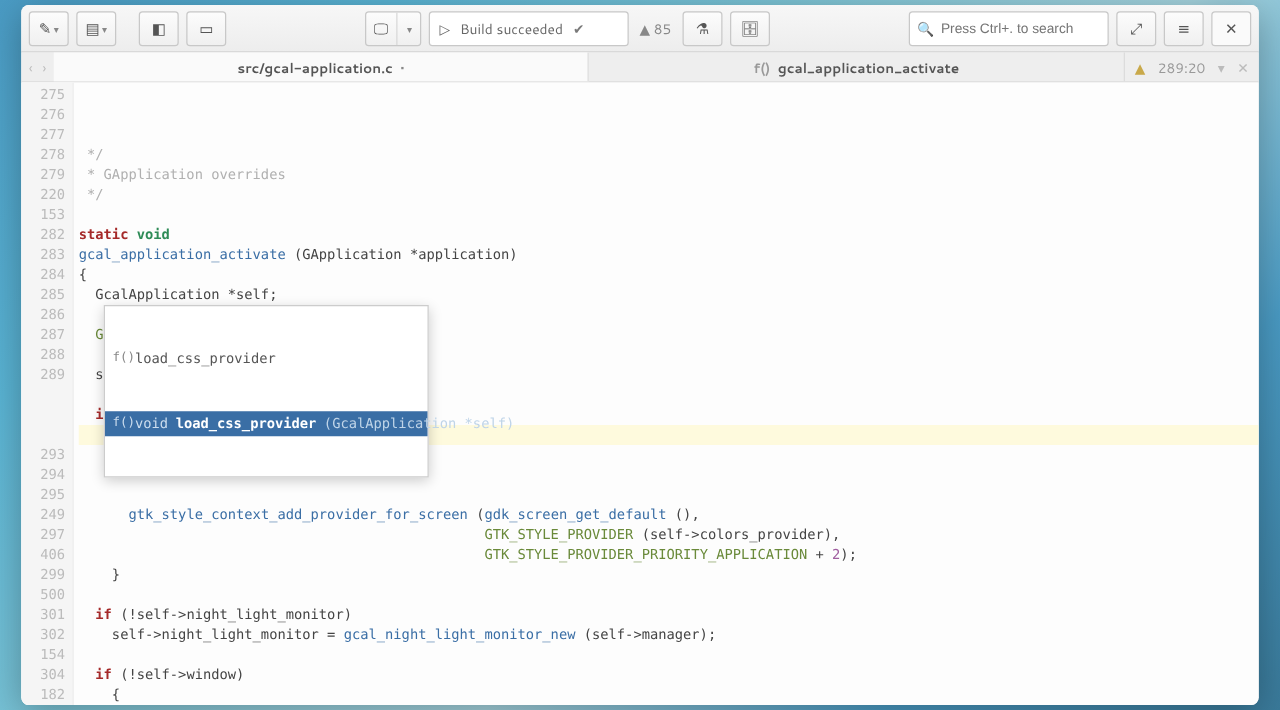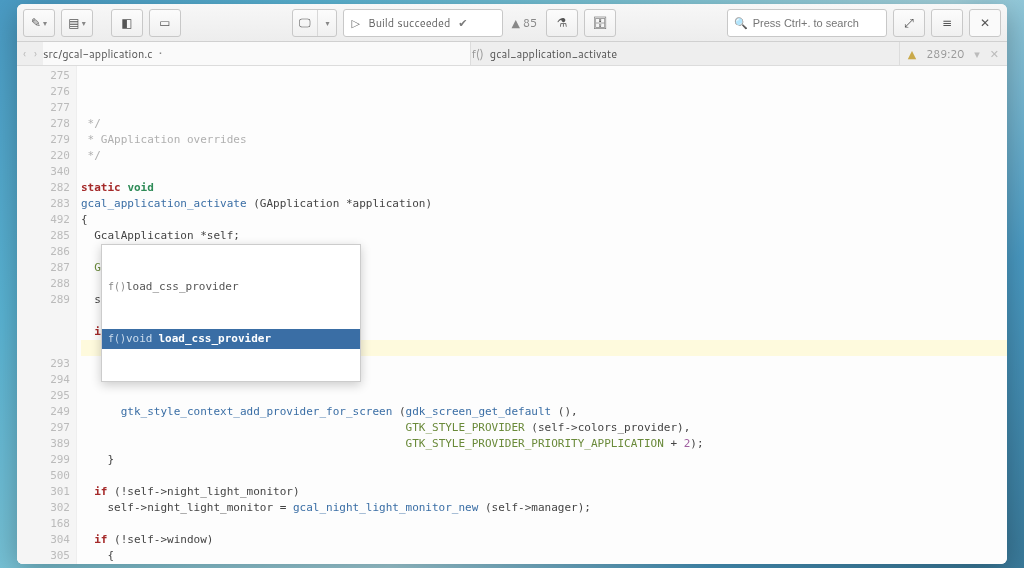--- a/index.html
+++ b/index.html
@@ -14,27 +14,27 @@
   .tb-btn .caret { font-size: 8px; color: #888; padding-left: 2px; }
   .spacer { flex: 1; }
   .build-box { height: 28px; min-width: 160px; background: #fff; border: 1px solid #c8c8c8; border-radius: 3px; display: flex; align-items: center; padding: 0 8px; gap: 8px; color: #666; }
   .build-box .check { color: #7a7a7a; }
   .badge { display: flex; align-items: center; gap: 3px; color: #888; font-size: 11px; padding: 0 3px; }
   .search-box { width: 160px; height: 28px; background: #fff; border: 1px solid #c8c8c8; border-radius: 3px; display: flex; align-items: center; padding: 0 6px; color: #aaa; gap: 5px; }
   .search-box input { border: none; outline: none; width: 100%; font-size: 11px; color: #555; background: transparent; }
   .close-btn { background: #fafafa; }
   .tabbar { height: 24px; background: #eeeeee; border-bottom: 1px solid #dcdcdc; display: flex; align-items: stretch; font-size: 11px; color: #555; }
   .nav-arrows { display: flex; align-items: center; padding: 0 6px; gap: 8px; color: #bbb; }
-  .tab { flex: 1; display: flex; align-items: center; justify-content: flex-start; gap: 6px; border-right: 1px solid #dcdcdc; position: relative; }
+  .tab { flex: 1; display: flex; align-items: center; justify-content: center; gap: 6px; border-right: 1px solid #dcdcdc; position: relative; font-weight: bold; }
   .tab.active { background: #fafafa; }
   .tab .dirty { color: #888; }
   .tab-meta { display: flex; align-items: center; padding: 0 8px; gap: 10px; color: #999; }
   .tab-meta .warn { color: #c9a94a; font-weight: bold; }
   .editor { flex: 1; display: flex; background: #fdfdfd; font-family: "DejaVu Sans Mono", monospace; font-size: 11px; line-height: 16px; position: relative; overflow: hidden; }
-  .gutter { width: 60px; background: #f5f5f5; color: #bbb; text-align: right; padding: 2px 6px 2px 2px; border-right: 1px solid #eee; user-select: none; }
+  .gutter { width: 42px; background: #f5f5f5; color: #bbb; text-align: right; padding: 2px 6px 2px 2px; border-right: 1px solid #eee; user-select: none; }
   .code { flex: 1; padding: 2px 0 2px 4px; white-space: pre; color: #444; position: relative; }
   .kw { color: #a52a2a; font-weight: bold; }
   .type { color: #2e8b57; font-weight: bold; }
   .fn { color: #3a6ea5; }
   .num { color: #a05fa0; }
   .cmt { color: #b0b0b0; }
   .mac { color: #6a8a3a; }
   .completion-popup { position: absolute; left: 24px; top: 178px; width: 260px; background: #fff; border: 1px solid #ccc; box-shadow: 0 3px 10px rgba(0,0,0,0.2); font-family: "DejaVu Sans Mono", monospace; font-size: 11px; }
   .completion-popup .row { display: flex; align-items: center; padding: 2px 6px; gap: 6px; color: #555; }
   .completion-popup .row.sel { background: #3a6ea5; color: #fff; }
@@ -138,55 +138,56 @@
   </div>
 
   <div class="editor">
     <div class="gutter" id="gutter">
         <div class="gline">275</div>
         <div class="gline">276</div>
         <div class="gline">277</div>
         <div class="gline">278</div>
         <div class="gline">279</div>
         <div class="gline">220</div>
-        <div class="gline">340</div>
+        <div class="gline">153</div>
         <div class="gline">282</div>
         <div class="gline">283</div>
-        <div class="gline">492</div>
+        <div class="gline">284</div>
         <div class="gline">285</div>
         <div class="gline">286</div>
         <div class="gline">287</div>
         <div class="gline">288</div>
         <div class="gline">289</div>
         <div class="gline"></div>
         <div class="gline"></div>
         <div class="gline"></div>
         <div class="gline">293</div>
         <div class="gline">294</div>
         <div class="gline">295</div>
         <div class="gline">249</div>
         <div class="gline">297</div>
-        <div class="gline">389</div>
+        <div class="gline">406</div>
         <div class="gline">299</div>
         <div class="gline">500</div>
         <div class="gline">301</div>
         <div class="gline">302</div>
-        <div class="gline">168</div>
+        <div class="gline">154</div>
         <div class="gline">304</div>
-        <div class="gline">305</div>
+        <div class="gline">182</div>
       </div>
     <div class="code" id="code">
       
       <div class="line"><span class="cmt"> */</span></div><div class="line"><span class="cmt"> * GApplication overrides</span></div><div class="line"><span class="cmt"> */</span></div><div class="line">&nbsp;</div><div class="line"><span class="kw">static</span> <span class="type">void</span></div><div class="line"><span class="fn">gcal_application_activate</span> (GApplication *application)</div><div class="line">{</div><div class="line">  GcalApplication *self;</div><div class="line">&nbsp;</div><div class="line">  <span class="mac">GCAL_ENTRY</span>;</div><div class="line">&nbsp;</div><div class="line">  self = <span class="mac">GCAL_APPLICATION</span> (application);</div><div class="line">&nbsp;</div><div class="line">  <span class="kw">if</span> (!self-&gt;provider)</div><div class="line hl-line">    <span class="incomplete"><span class="cur">load_css_provid</span></span></div><div class="line" style="visibility: hidden;">&nbsp;</div><div class="line" style="visibility: hidden;">&nbsp;</div><div class="line" style="visibility: hidden;">&nbsp;</div><div class="line">      <span class="fn">gtk_style_context_add_provider_for_screen</span> (<span class="fn">gdk_screen_get_default</span> (),</div><div class="line">                                                 <span class="mac">GTK_STYLE_PROVIDER</span> (self-&gt;colors_provider),</div><div class="line">                                                 <span class="mac">GTK_STYLE_PROVIDER_PRIORITY_APPLICATION</span> + <span class="num">2</span>);</div><div class="line">    }</div><div class="line">&nbsp;</div><div class="line">  <span class="kw">if</span> (!self-&gt;night_light_monitor)</div><div class="line">    self-&gt;night_light_monitor = <span class="fn">gcal_night_light_monitor_new</span> (self-&gt;manager);</div><div class="line">&nbsp;</div><div class="line">  <span class="kw">if</span> (!self-&gt;window)</div><div class="line">    {</div>
     <div class="completion-popup">
         <div class="row">
           <span class="ic">f()</span>
           <span>load_css_provider</span>
         </div>
         <div class="row sel">
           <span class="ic">f()</span>
           <span style="color:#cde">void</span>
           <b>load_css_provider</b>
+          <span class="sig">(GcalApplication *self)</span>
         </div>
       </div></div>
   </div>
 
 </div>
 
 </body></html>

